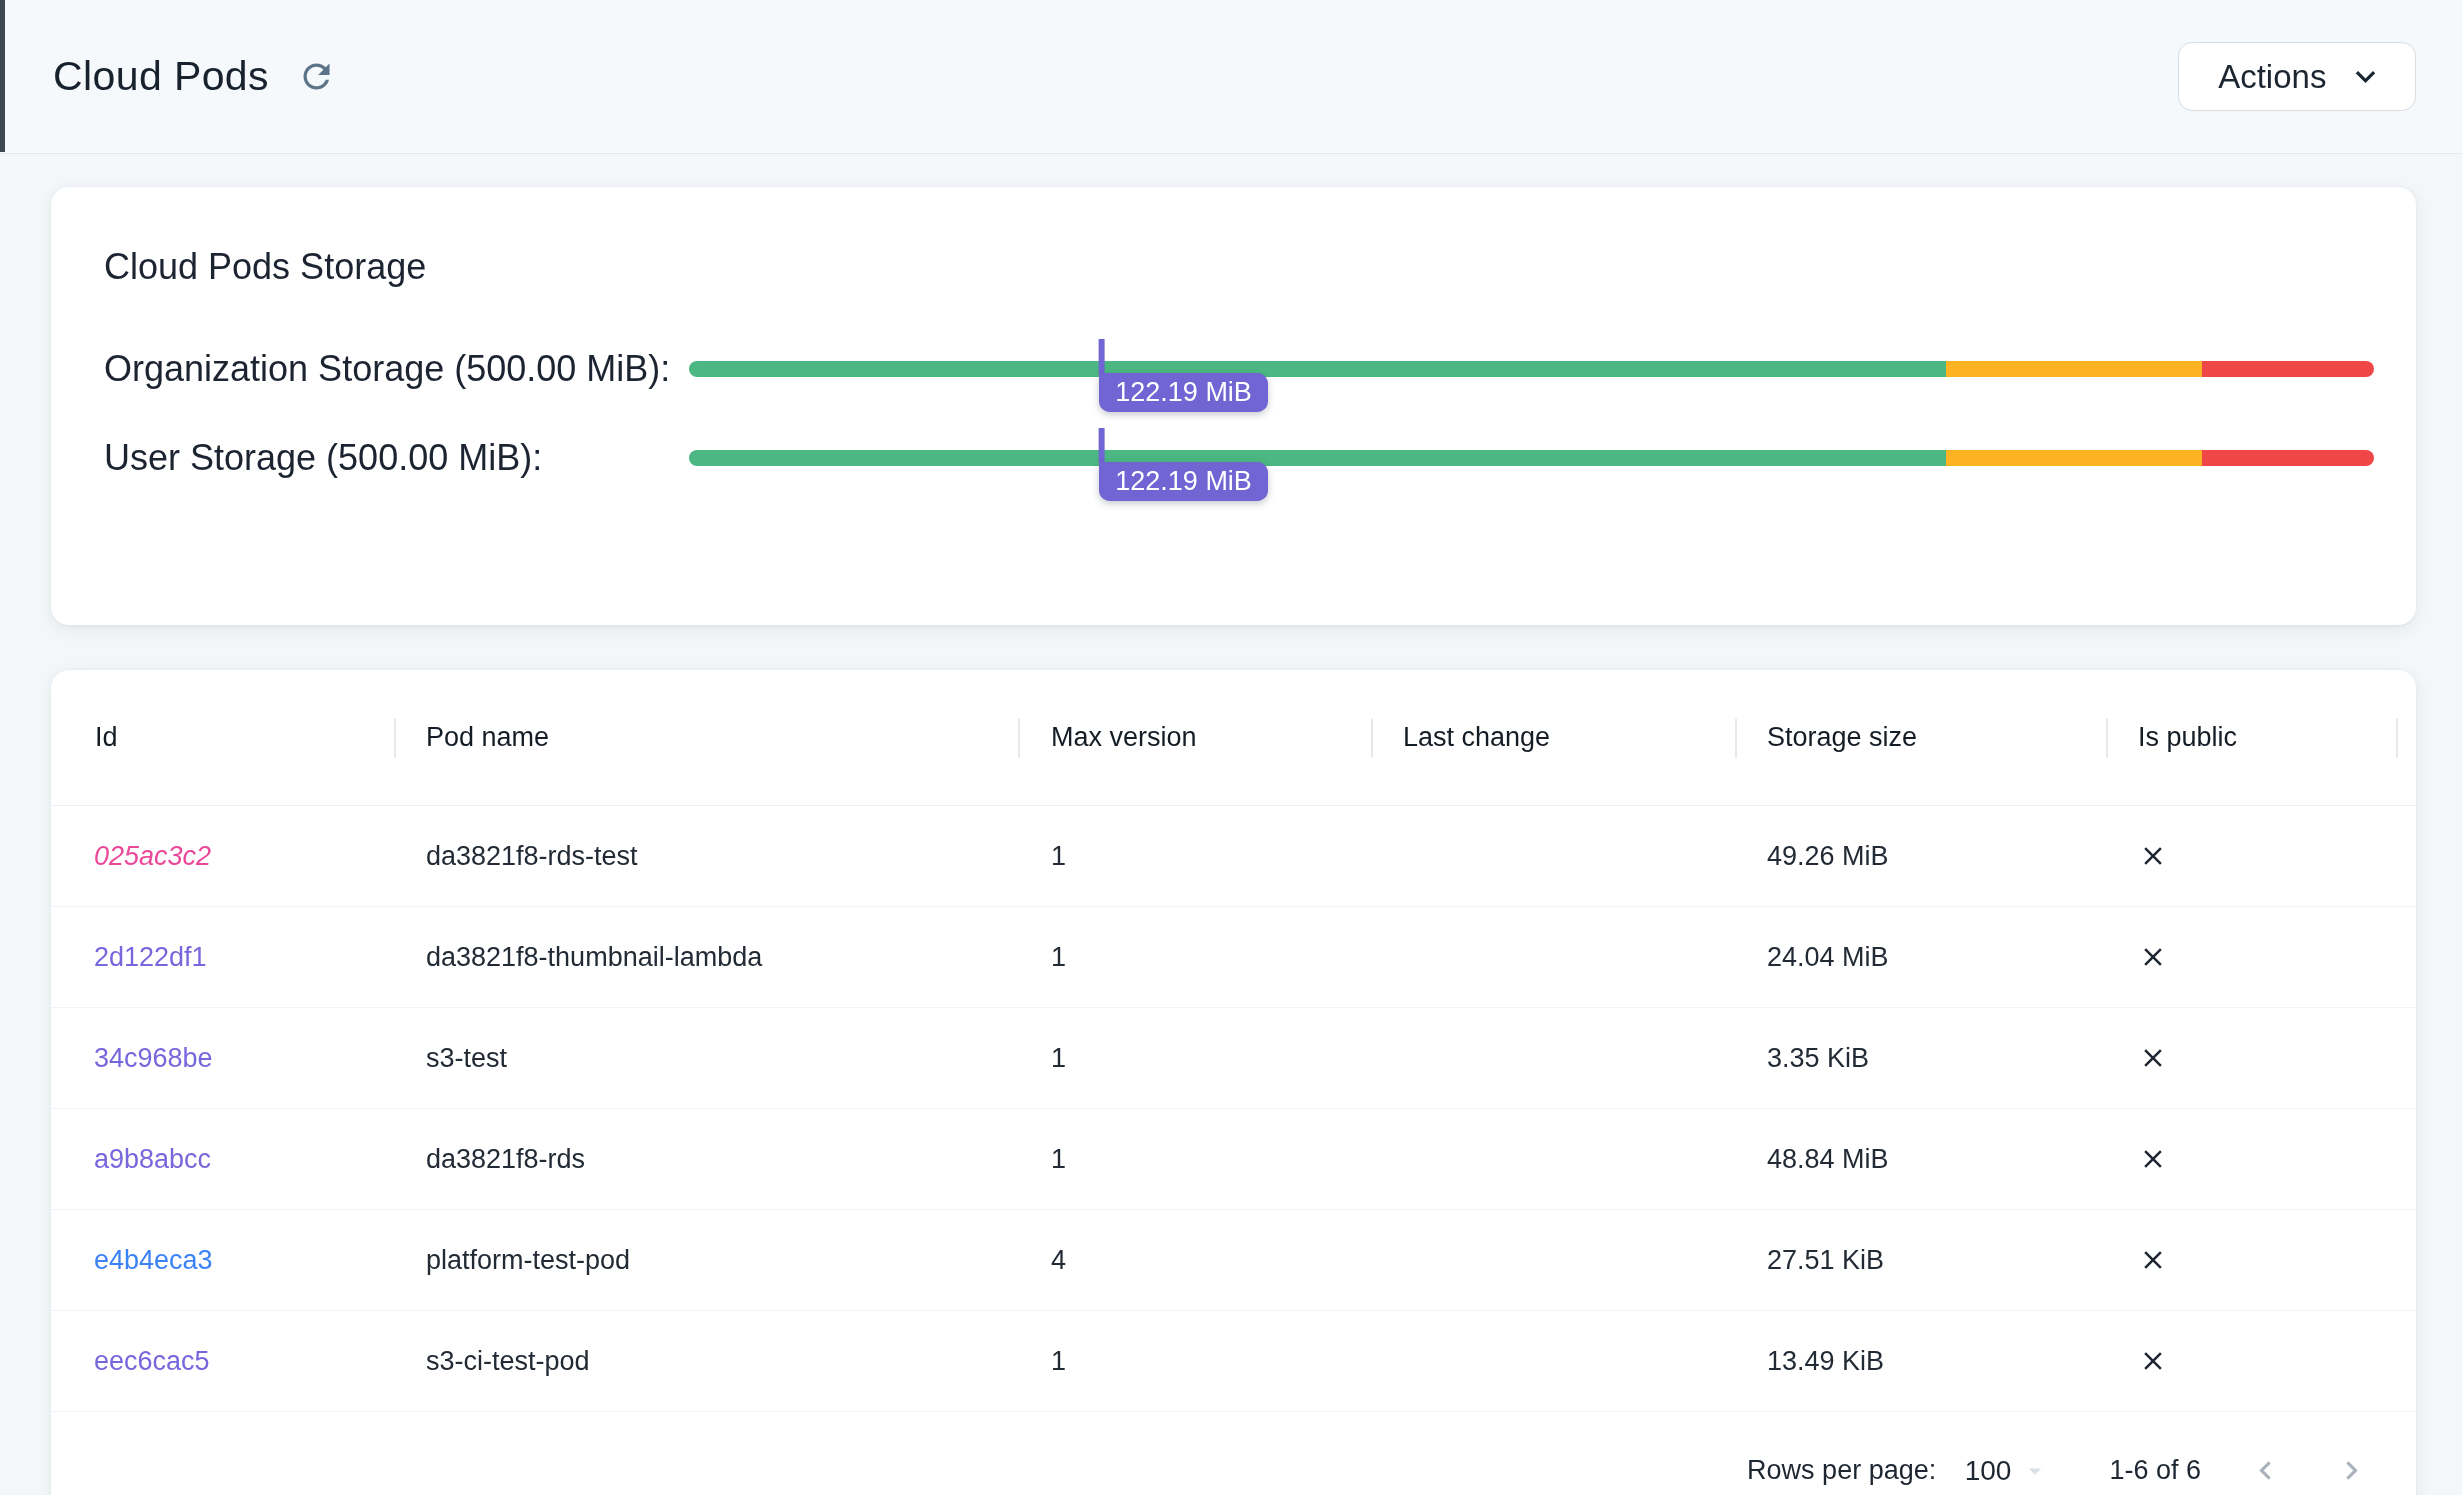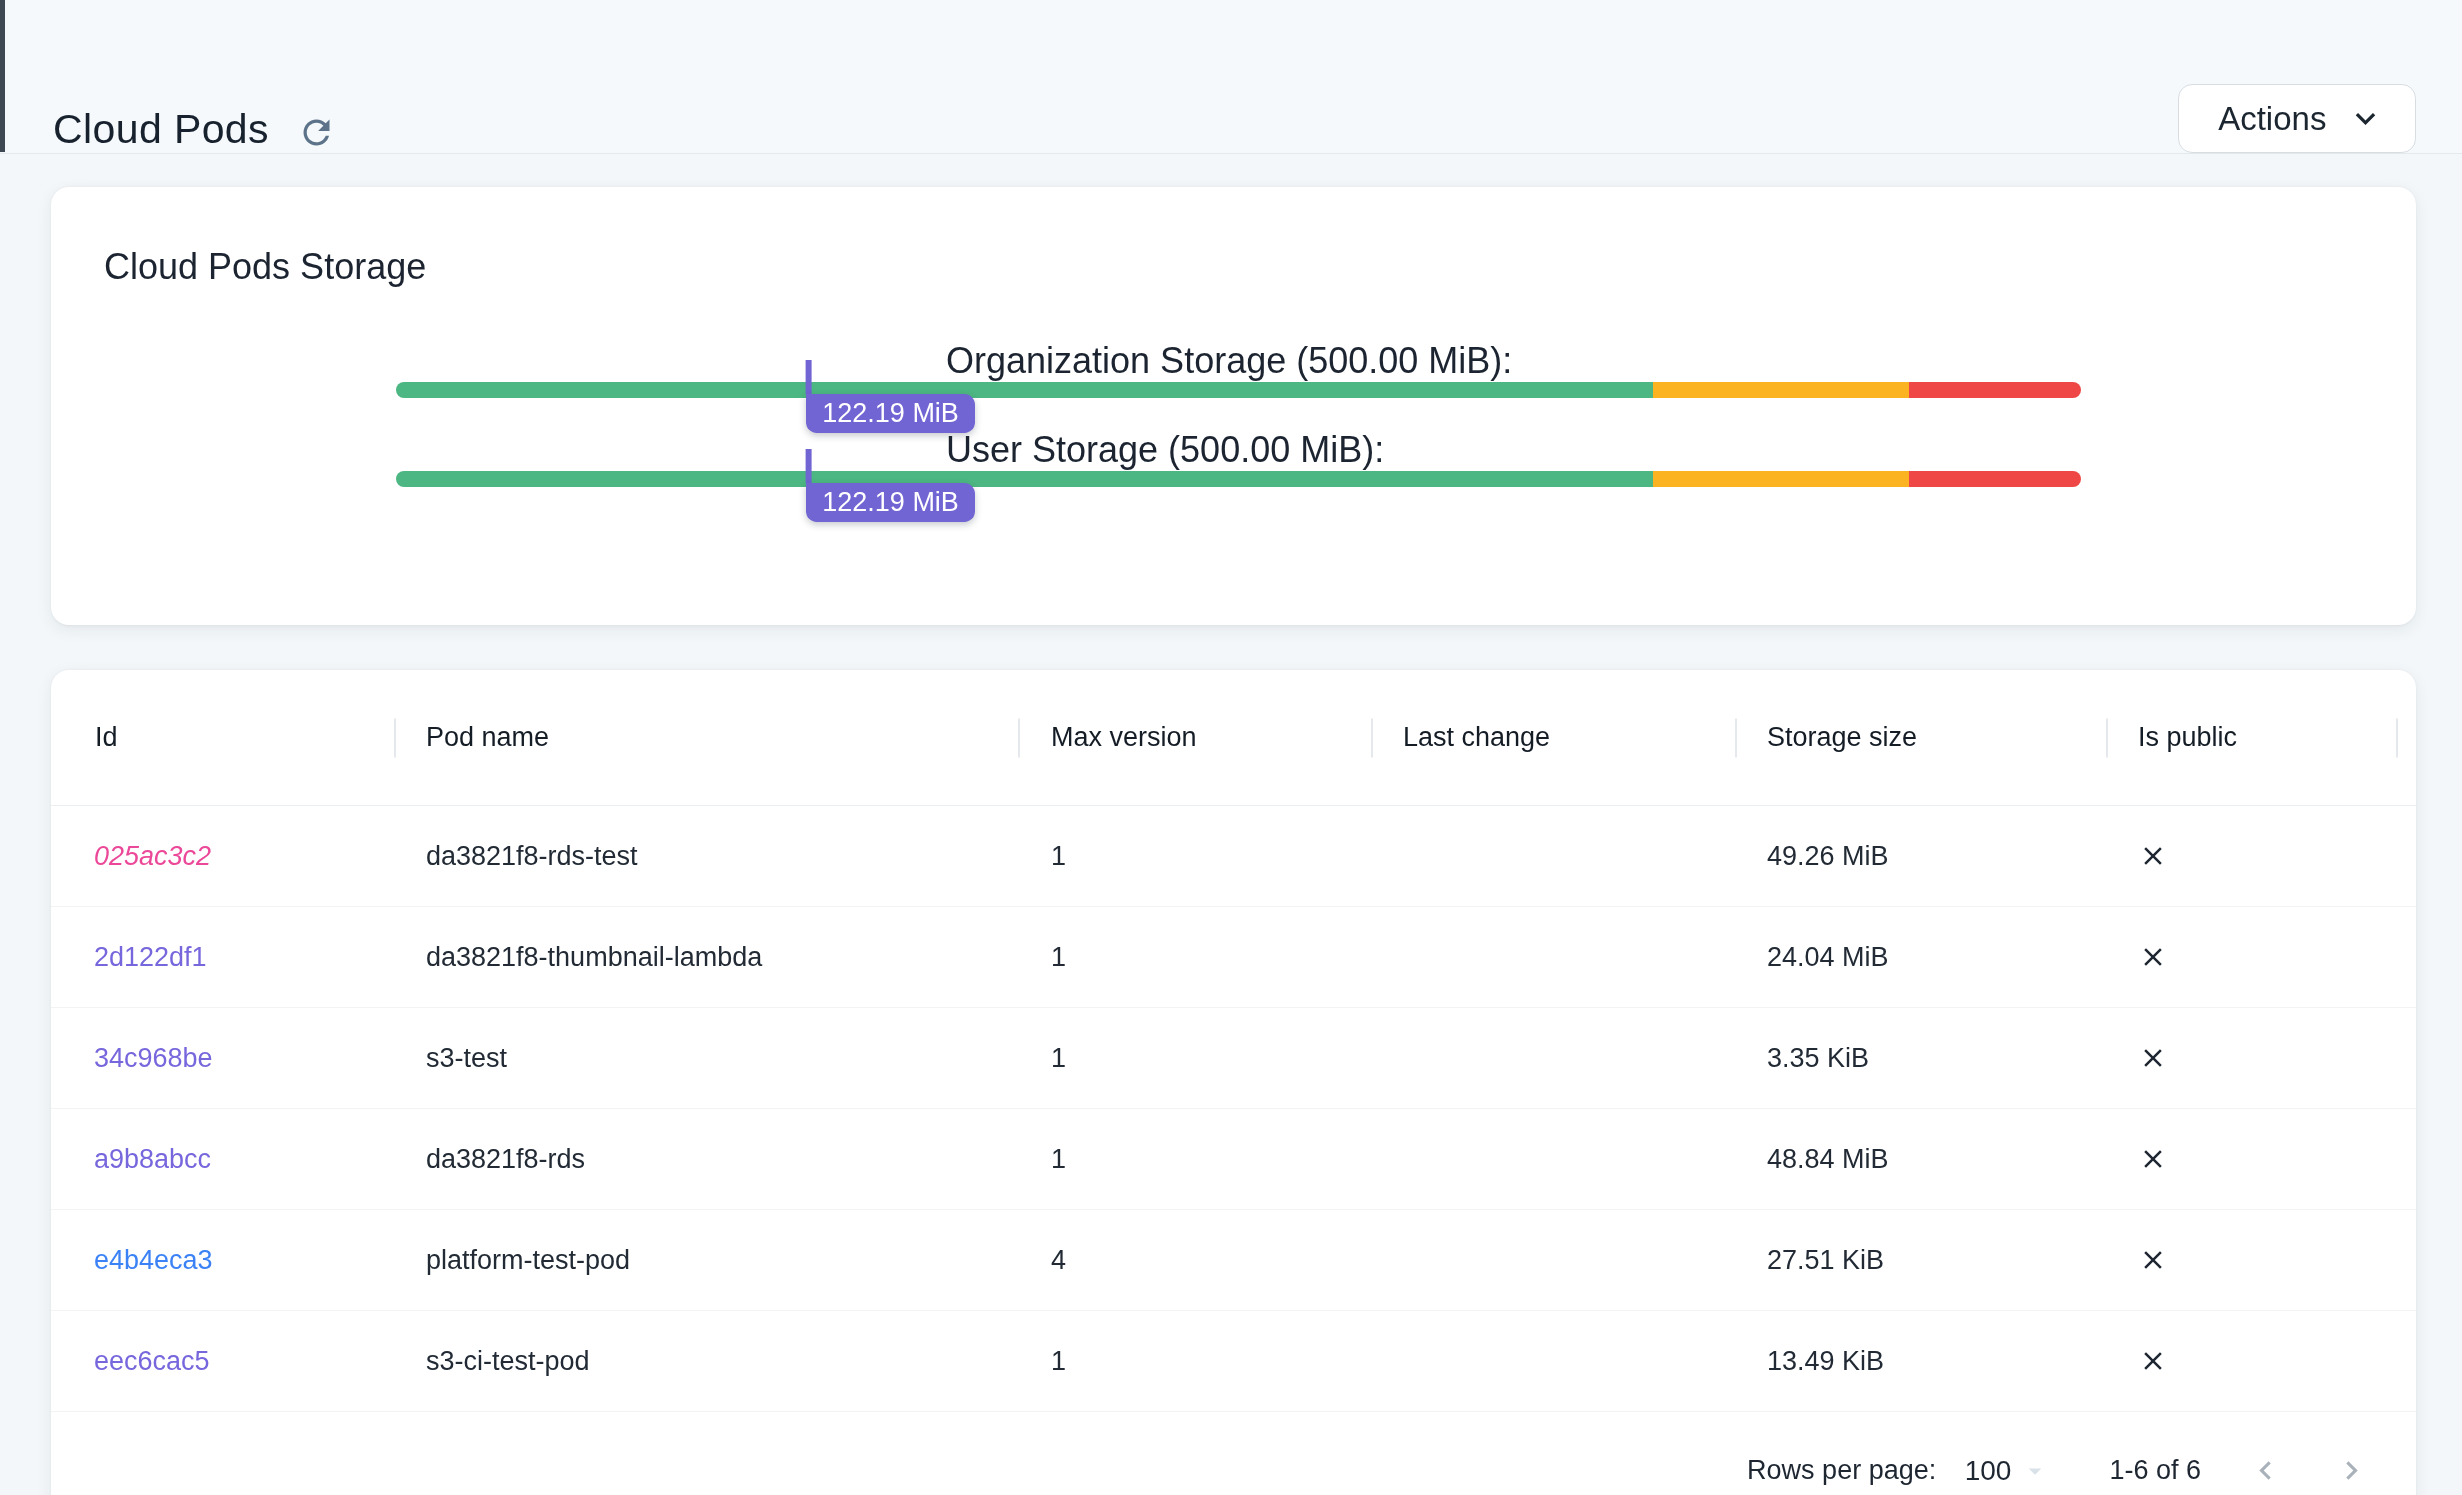--- a/index.html
+++ b/index.html
@@ -11,21 +11,21 @@
     overflow:hidden;
     position:relative;
   }
 
   
   .topbar {
     height:154px;
     background:#f5f9fb;
     border-bottom:1.8px solid #e4e9ec;
     display:flex;
-    align-items:flex-end;
+    align-items:center;
     padding-left:53px;
     position:relative;
   }
   .left-sliver {
     position:absolute; left:0; top:0; width:5.3px; height:152px;
     background:#3d4852;
   }
   .page-title { font-size:41px; font-weight:400; color:#18222e; letter-spacing:0.4px; }
   .refresh-btn {
     margin-left:27px; width:41px; height:41px; border:none; background:transparent;
@@ -51,21 +51,20 @@
   }
   .storage-card { margin-top:33px; height:438px; position:relative; }
   .storage-title {
     position:absolute; left:53px; top:59px;
     font-size:36px; font-weight:400; color:#1b2430;
   }
   .storage-row {
     position:absolute; left:53px; right:43px;
     display:flex; align-items:center;
     transform:translateY(-50%);
-    flex-direction:column;
   }
   .storage-row.row-0 { top:182px; }
   .storage-row.row-1 { top:271px; }
   .storage-label { width:585px; font-size:36px; font-weight:400; color:#1b2430; flex:none; }
   .track {
     position:relative; flex:none; width:1685px; height:16px;
   }
   .track-segments {
     display:flex; width:100%; height:100%; border-radius:8px; overflow:hidden;
   }

